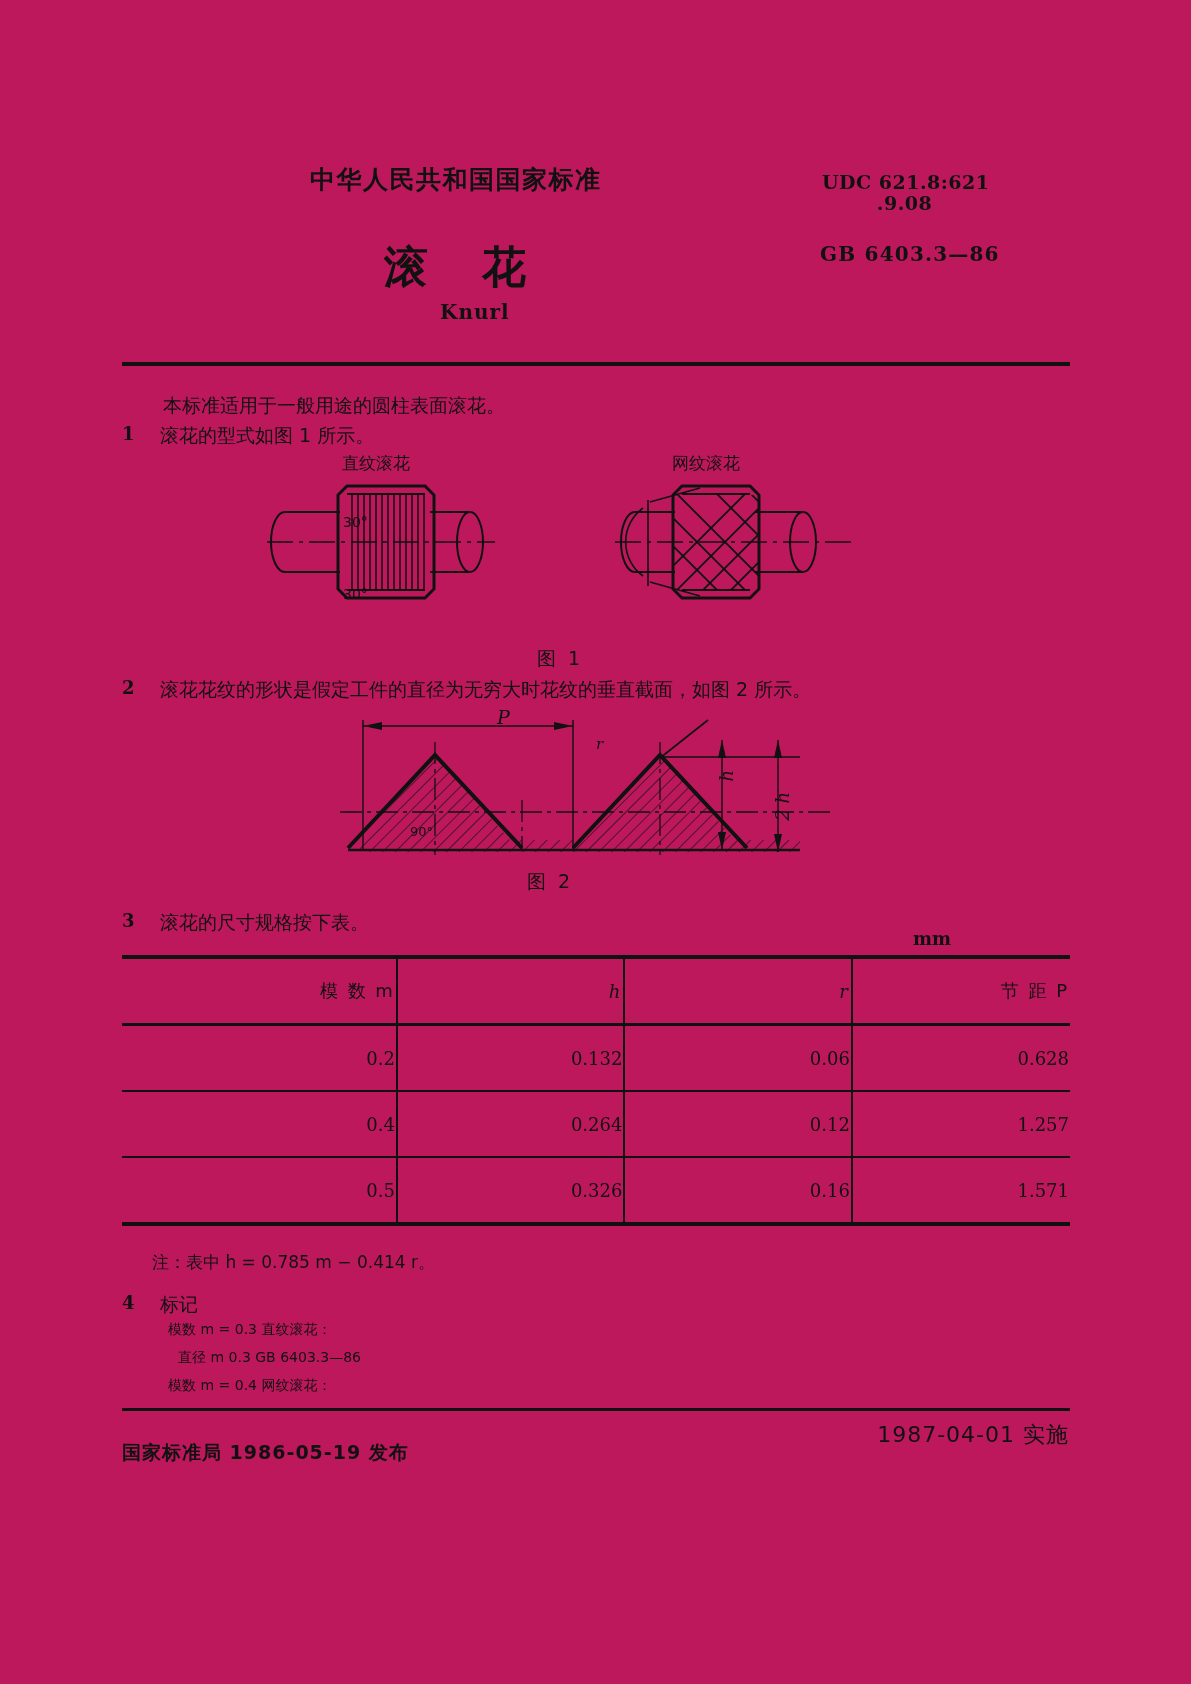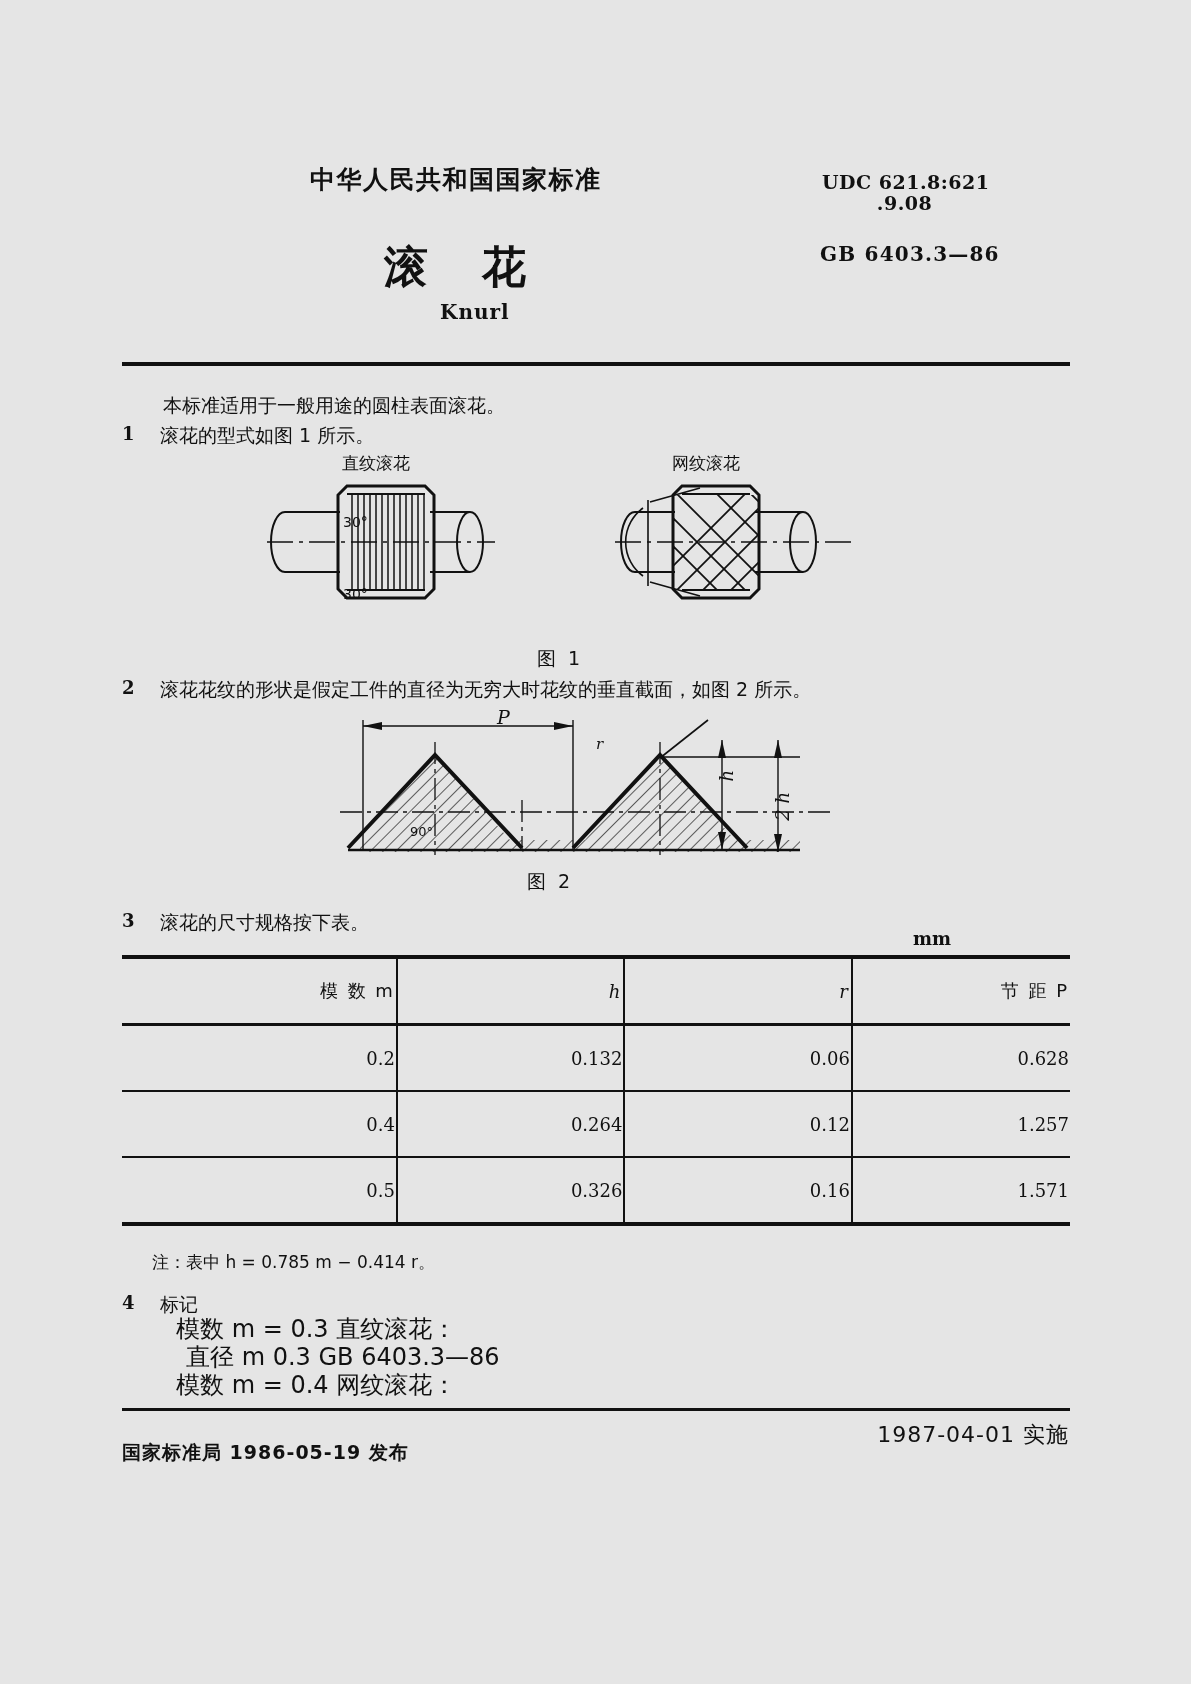--- a/index.html
+++ b/index.html
@@ -9,21 +9,21 @@
   }
   body {
     font-family: "DejaVu Sans", "Liberation Sans", sans-serif;
     color: #000000;
   }
   .page {
     position: relative;
     width: 1191px;
     height: 1684px;
     margin: 0 auto;
-    background: #e5e5e5;
+    background: #be185d;
     overflow: hidden;
   }
 
   
   .header {
     position: absolute;
     left: 0;
     top: 0;
     width: 1191px;
     height: 300px;
@@ -211,23 +211,23 @@
   .note {
     position: absolute;
     left: 152px;
     top: 1251px;
     font-size: 17px;
     color: #111;
     white-space: nowrap;
   }
   .mark-lines {
     position: absolute;
-    left: 176px;
+    left: 168px;
     top: 1315px;
-    font-size: 24px;
+    font-size: 14px;
     line-height: 28px;
     color: #111;
     white-space: nowrap;
   }
   .mark-lines div { padding-left: 0; }
   .mark-lines div.indent { padding-left: 10px; }
 
   
   .footer-rule {
     position: absolute;

